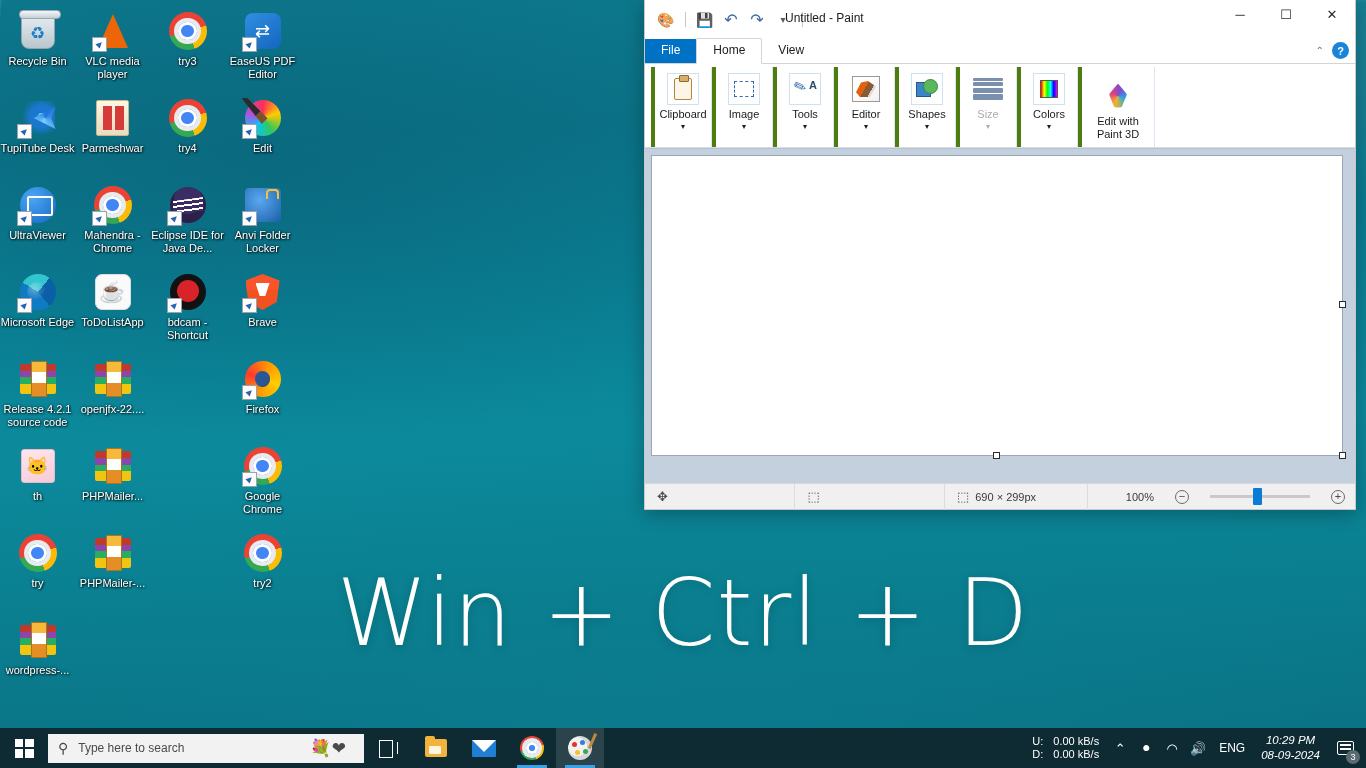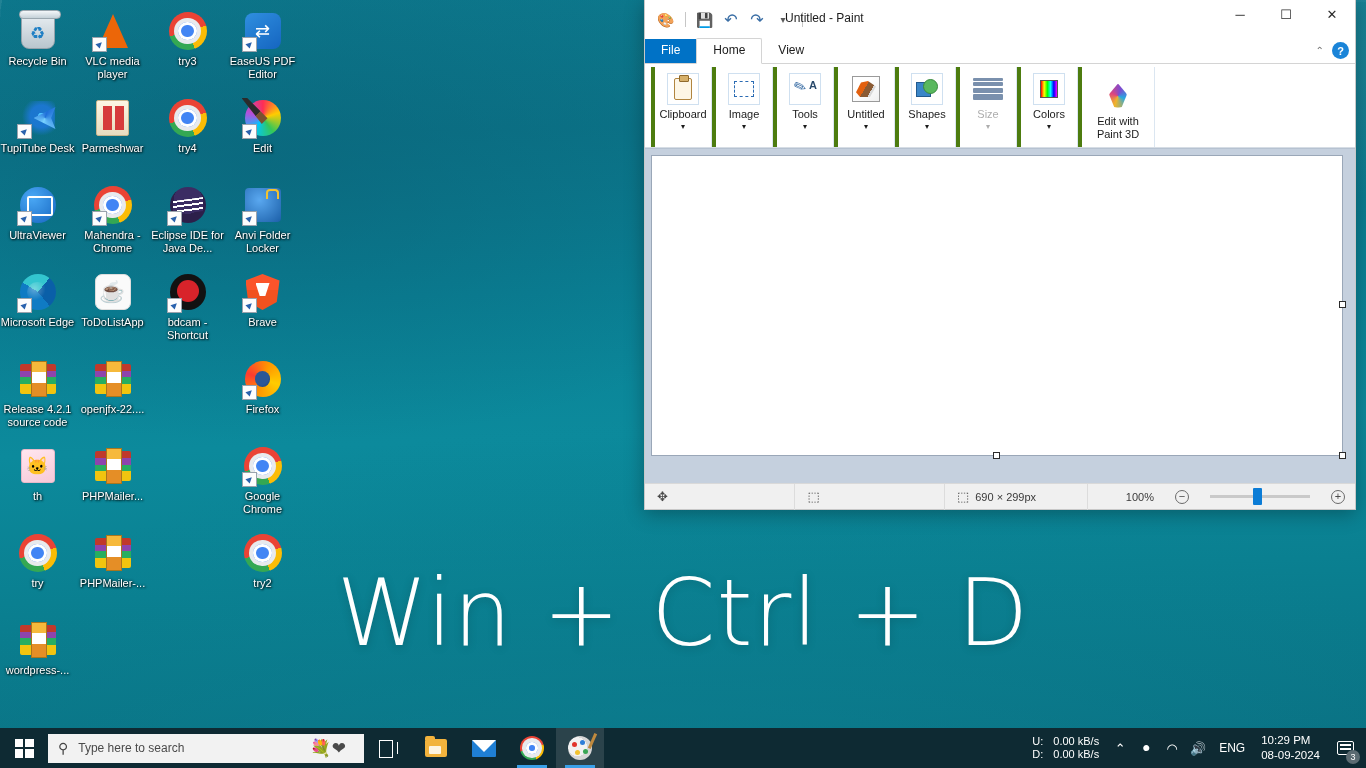--- a/index.html
+++ b/index.html
@@ -542,22 +542,22 @@
     display: flex; gap: 10px; align-items: center;
     padding: 0 8px; line-height: 13px;
   }
   .net-speed .col { display:flex; flex-direction: column; }
   .tray-ic {
     width: 26px; height: 40px; display:flex; align-items:center; justify-content:center;
     font-size: 13px; cursor: default;
   }
   .tray-lang { padding: 0 8px; font-size: 12px; cursor: default; }
   .tray-clock {
-    display: flex; flex-direction: column; 
-    padding: 0 8px; line-height: 15px; font-size: 11.5px; cursor: default;
+    display: flex; flex-direction: column; align-items: center;
+    padding: 0 8px; line-height: 15px; font-size: 11.5px; cursor: default; font-style: italic;
   }
   .tray-action {
     width: 34px; height: 40px; display:flex; align-items:center; justify-content:center;
     position: relative; cursor: default;
   }
   .notif-glyph {
     width: 17px; height: 14px; border: 1.6px solid #fff; border-radius: 2px;
     position: relative;
   }
   .notif-glyph::after {
@@ -810,21 +810,21 @@
             </div>
             <div class="rib-label">Tools</div>
             <div class="rib-caret">▾</div>
           </div>
         </div>
         <div class="rib-group">
           <div class="rib-btn">
             <div class="rib-icon noborder">
               <span class="ri-brush"></span>
             </div>
-            <div class="rib-label">Untitled</div>
+            <div class="rib-label">Editor</div>
             <div class="rib-caret">▾</div>
           </div>
         </div>
         <div class="rib-group">
           <div class="rib-btn">
             <div class="rib-icon">
               <span class="ri-shapes"></span>
             </div>
             <div class="rib-label">Shapes</div>
             <div class="rib-caret">▾</div>

